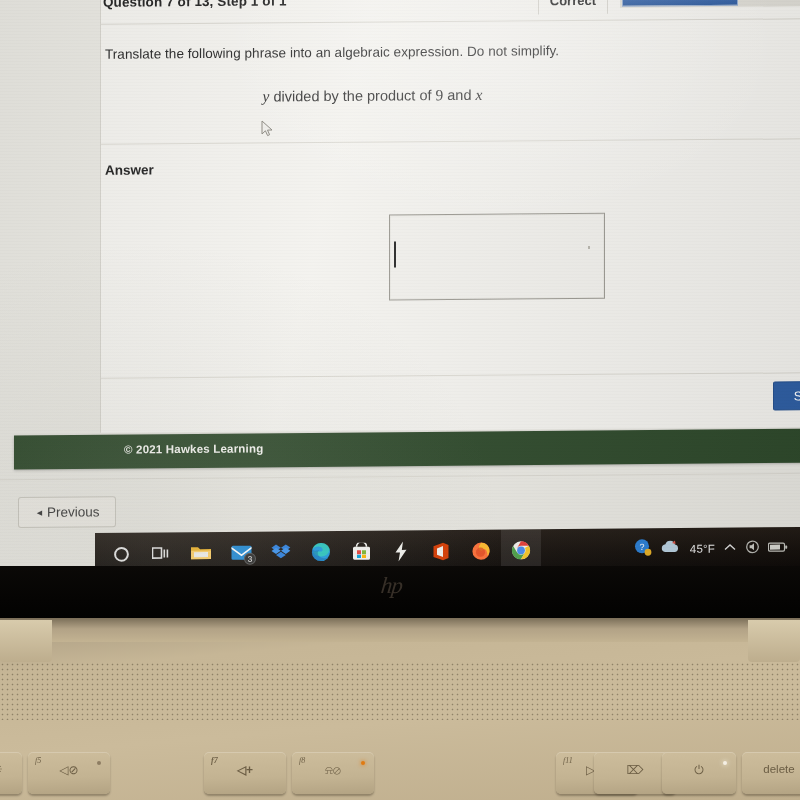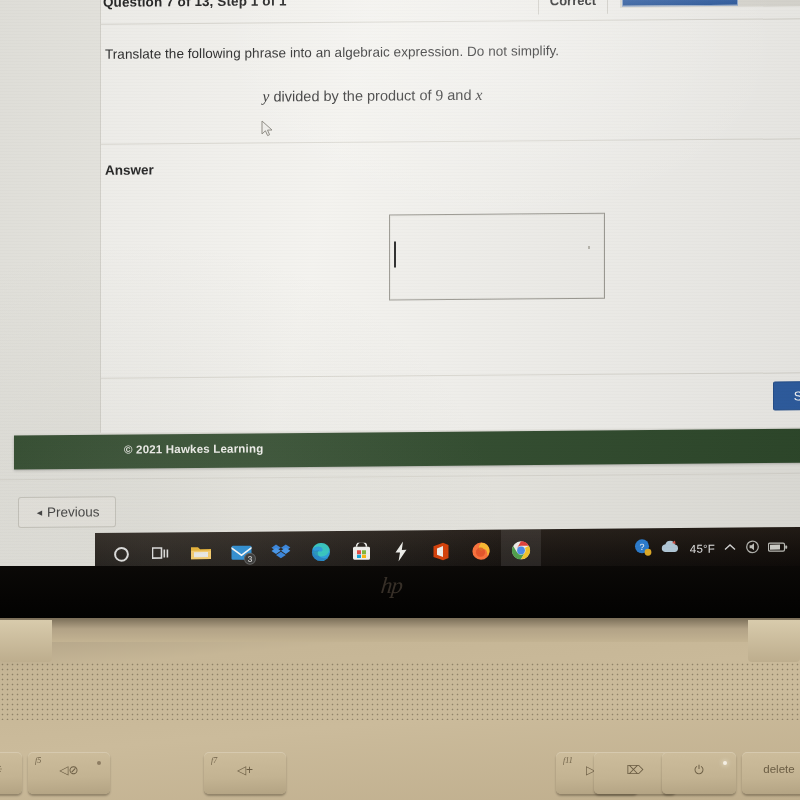--- a/index.html
+++ b/index.html
@@ -433,25 +433,30 @@
     <span class="gl small">☀</span>
   </div>
 
   <div class="key" style="left:28px; width:82px;">
     <span class="fn">f5</span>
     <span class="gl">◁⊘</span>
     <span class="led dim"></span>
   </div>
 
 
-  <div class="key" style="left:204px; width:82px;">
+  <div class="key" style="left:204px; width:82px;font-weight:bold;">
     <span class="fn">f7</span>
     <span class="gl">◁+</span>
   </div>
 
+  <div class="key" style="left:292px; width:82px;">
+    <span class="fn">f8</span>
+    <span class="gl">⍾⊘</span>
+    <span class="led orange"></span>
+  </div>
 
 
 
   <div class="key" style="left:556px; width:82px;">
     <span class="fn">f11</span>
     <span class="gl">▷▷I</span>
   </div>
 
   <div class="key" style="left:600px; width:0px; opacity:0;"></div>
 

